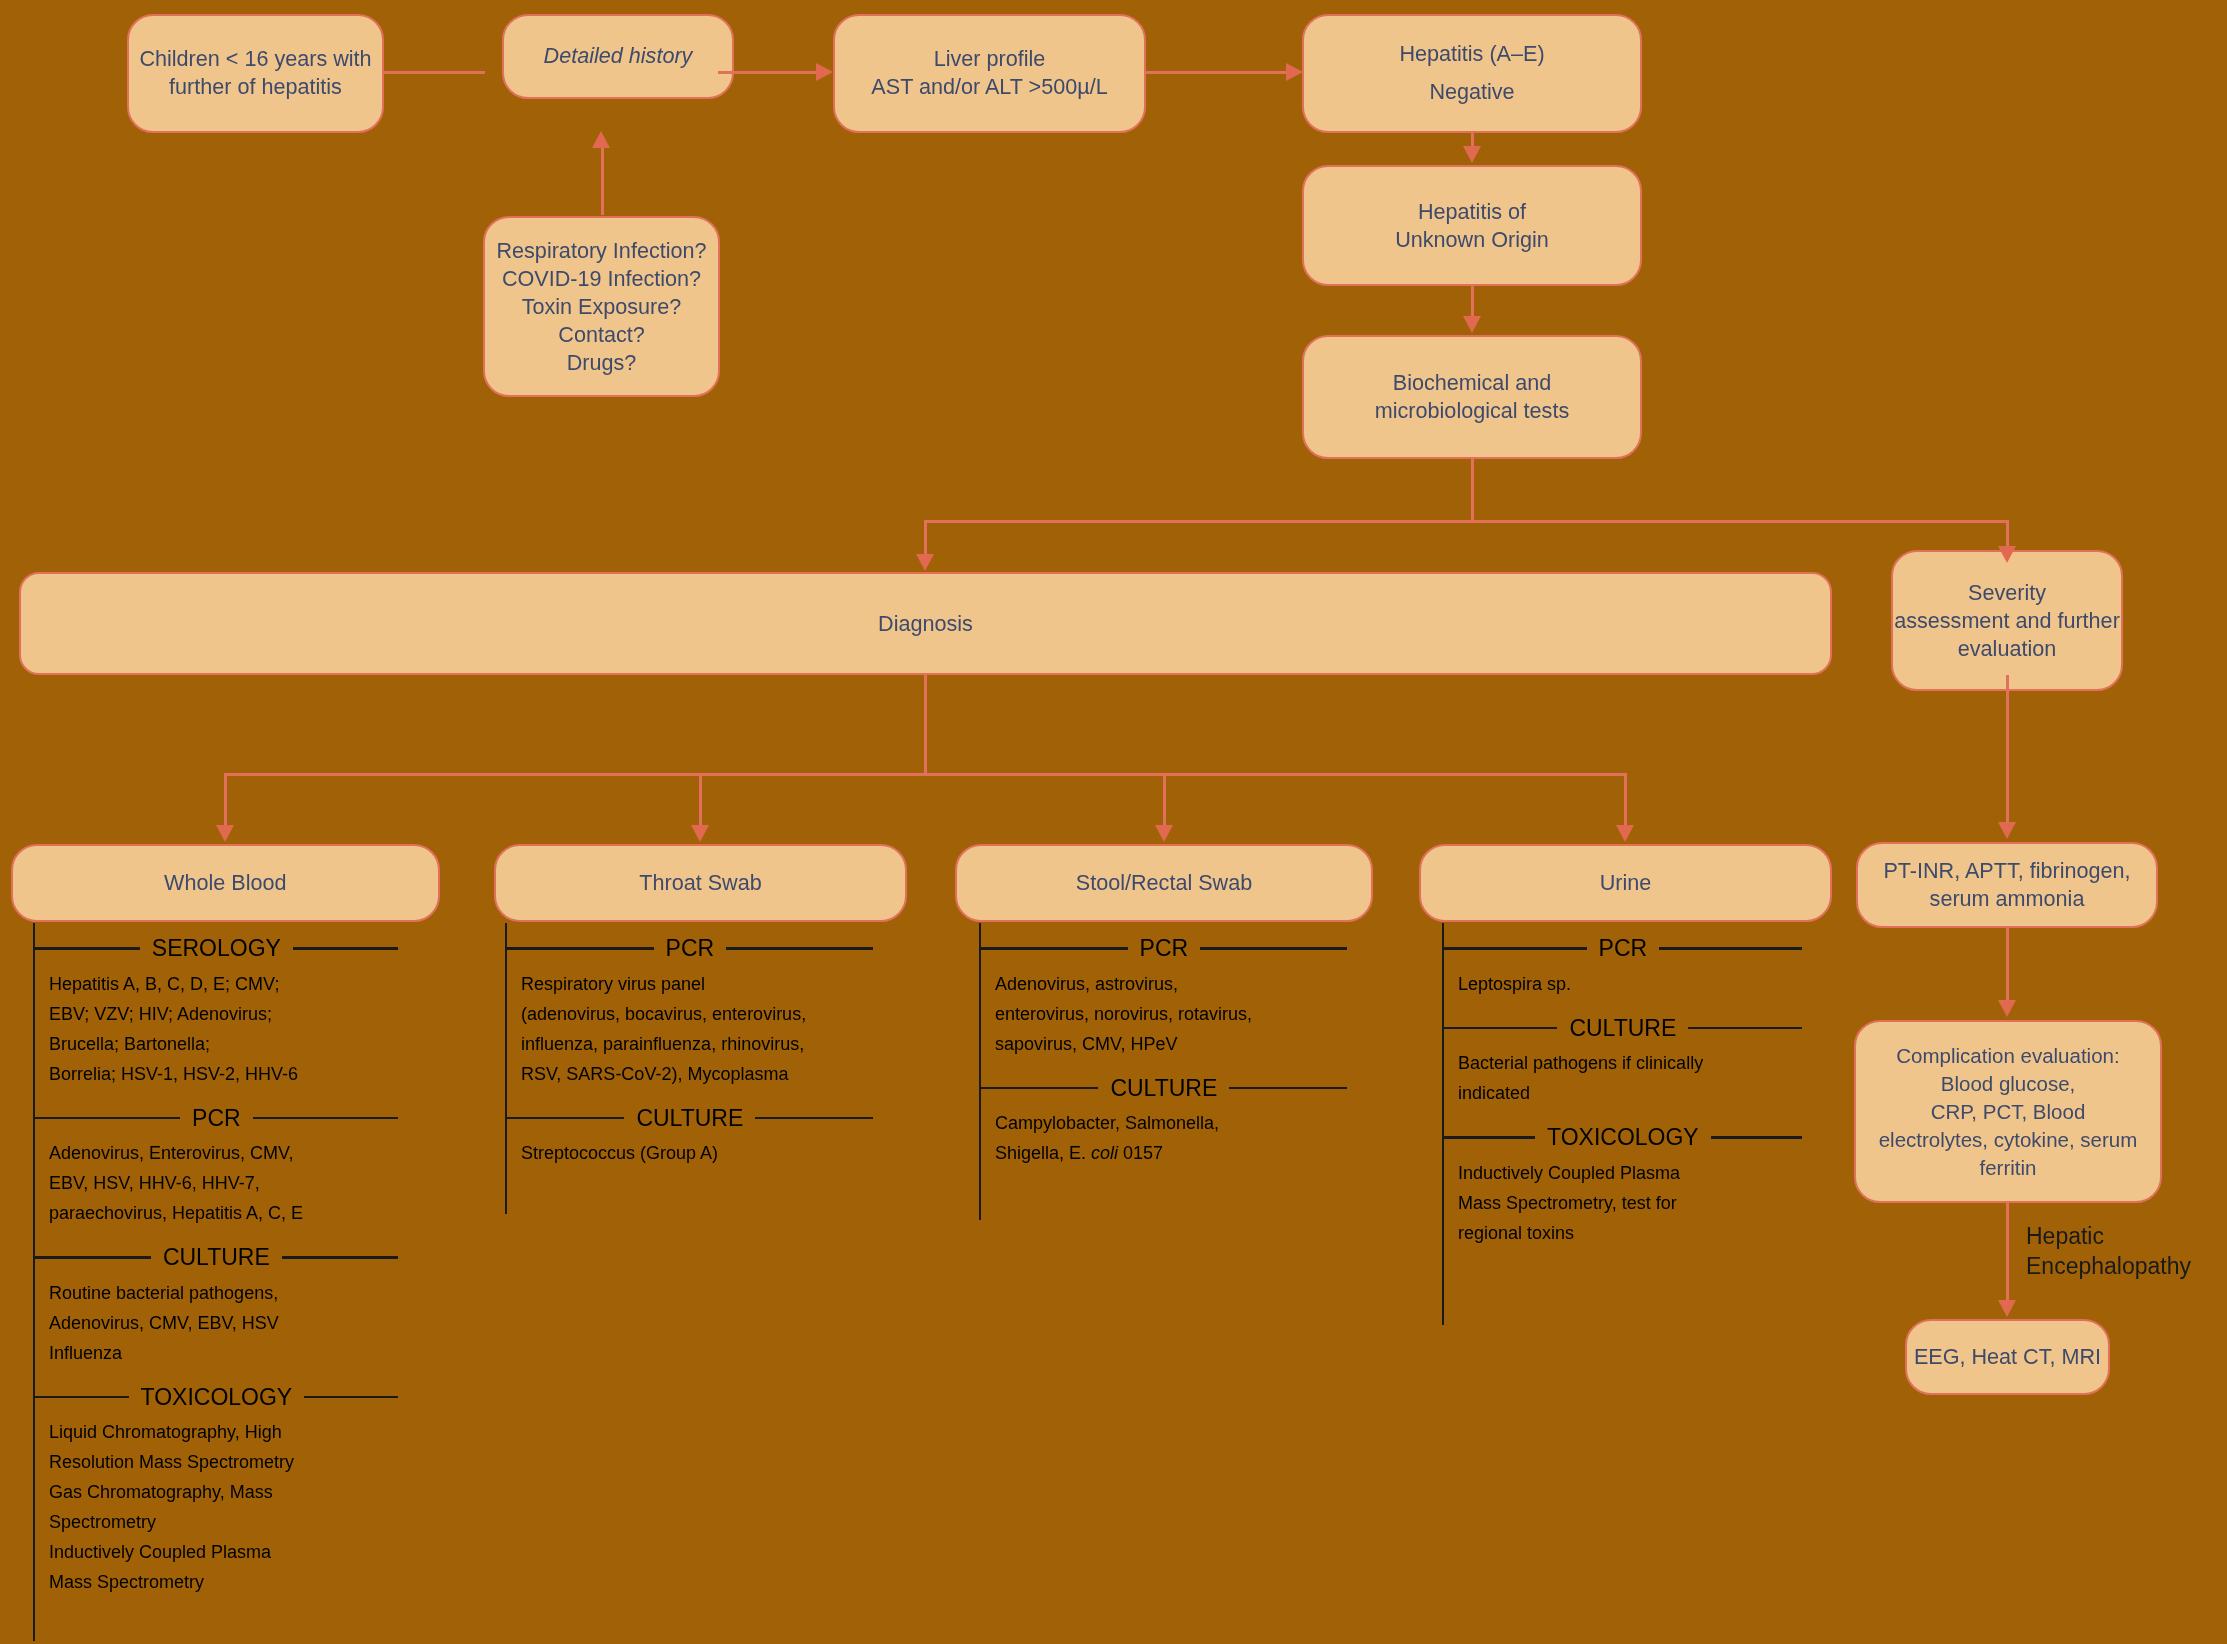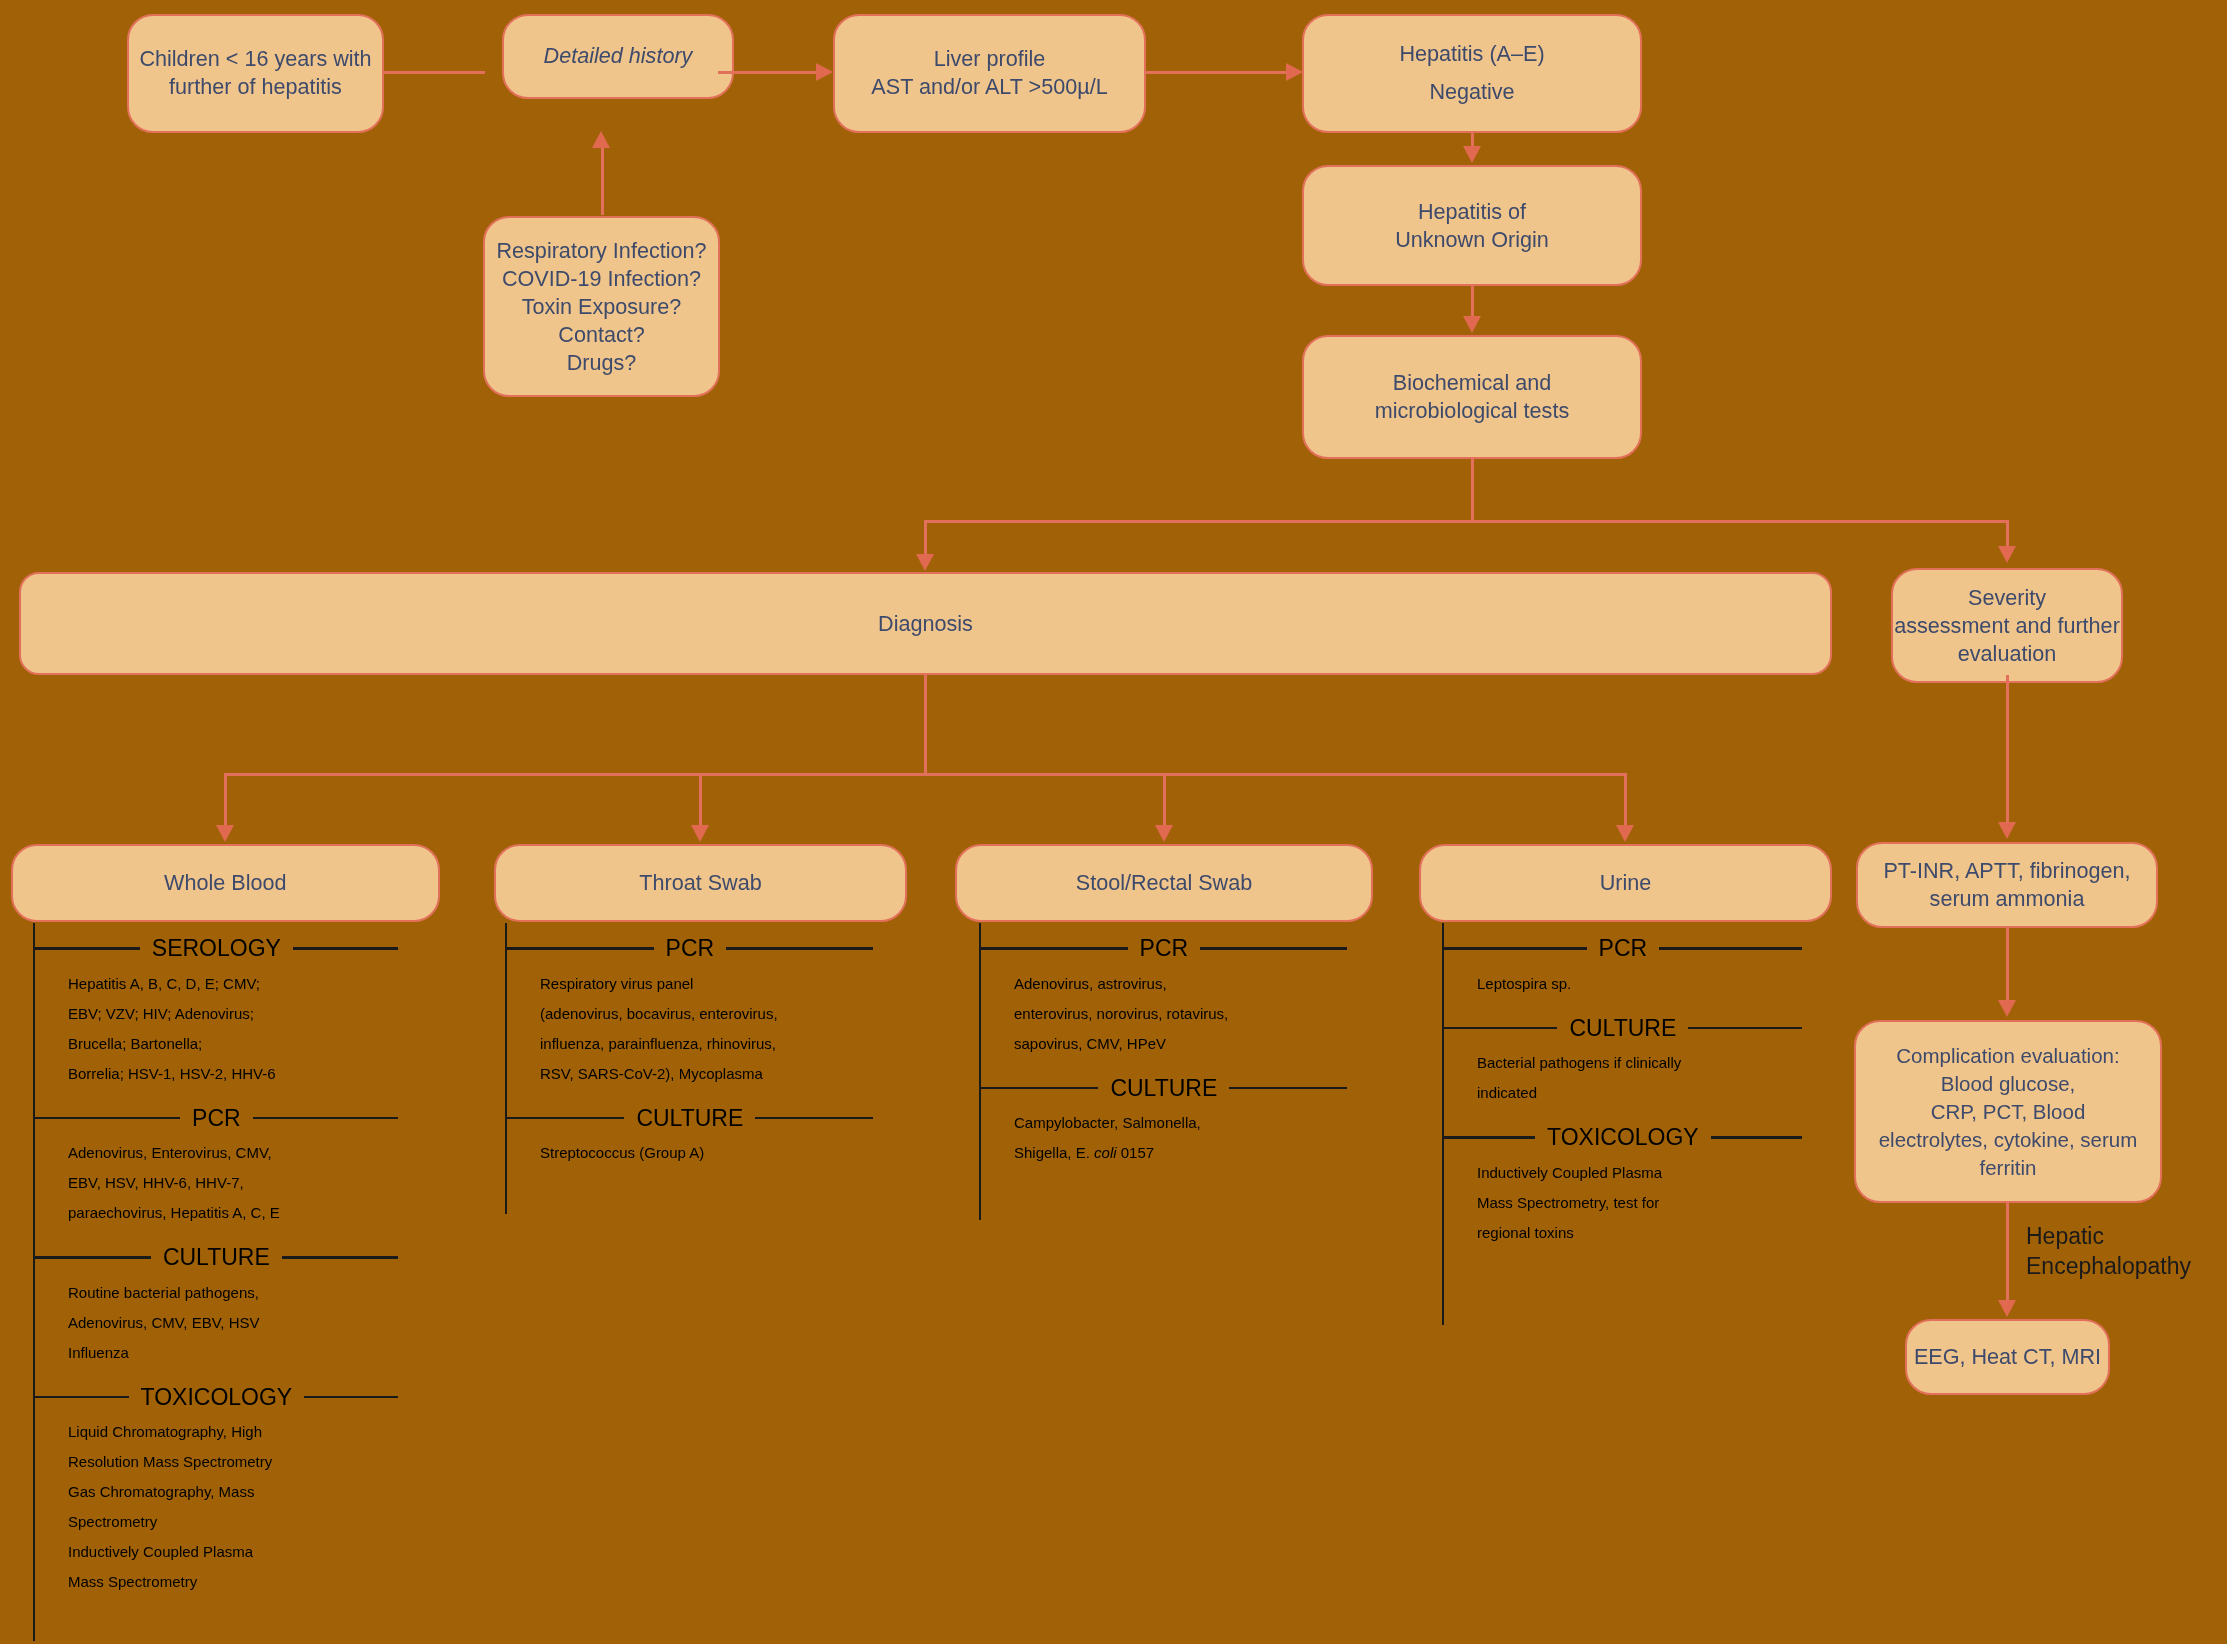--- a/index.html
+++ b/index.html
@@ -15,21 +15,21 @@
   .ad{position:absolute;width:0;height:0;border-left:9.2px solid transparent;border-right:9.2px solid transparent;border-top:17.3px solid #E0694F;}
   .au{position:absolute;width:0;height:0;border-left:9.2px solid transparent;border-right:9.2px solid transparent;border-bottom:17.3px solid #E0694F;}
   .ar{position:absolute;width:0;height:0;border-top:9.2px solid transparent;border-bottom:9.2px solid transparent;border-left:17.3px solid #E0694F;}
   .col{position:absolute;border-left:2.7px solid #1A1A1A;box-sizing:border-box;color:#000;}
   .sec-h{display:flex;align-items:center;margin:16px 0 6.5px 0;font-size:23px;color:#000;}
   .sec-h.first{margin-top:12px;}
   .sec-h .ln{height:2.2px;background:#1A1A1A;}
   .sec-h .ln.l{flex:1;}
   .sec-h .ln.r{flex:1;margin-right:18.3px;}
   .sec-h .lbl{padding:0 12px;white-space:nowrap;}
-  .sec-lines{padding-left:33px;font-size:15px;line-height:30px;color:#000;margin-bottom:7.6px;}
+  .sec-lines{padding-left:14px;font-size:18px;line-height:30px;color:#000;margin-bottom:7.6px;}
   .sec-lines div{white-space:nowrap;}
   .note{position:absolute;color:#1A1A1A;font-size:23px;line-height:30px;}
   .note div{white-space:nowrap;}
   .it{font-style:italic;}
 </style>
 </head>
 <body>
 
 <div class="canvas">
 
@@ -62,21 +62,21 @@
     <div class="bl">Unknown Origin</div>
   </div>
   <div class="box" style="left:1302px;top:335px;width:340px;height:124px;">
     <div class="bl">Biochemical and</div>
     <div class="bl">microbiological tests</div>
   </div>
 
   <div class="box" style="left:19px;top:572px;width:1813px;height:103px;border-radius:20px;">
     <div class="bl">Diagnosis</div>
   </div>
-  <div class="box" style="left:1891px;top:568px;width:232px;height:115px;">
+  <div class="box" style="left:1891px;top:550px;width:232px;height:141px;">
     <div class="bl">Severity</div>
     <div class="bl">assessment and further</div>
     <div class="bl">evaluation</div>
   </div>
 
   <div class="box" style="left:10.8px;top:844px;width:429px;height:78px;">
     <div class="bl">Whole Blood</div>
   </div>
   <div class="box" style="left:494px;top:844px;width:413px;height:78px;">
     <div class="bl">Throat Swab</div>

